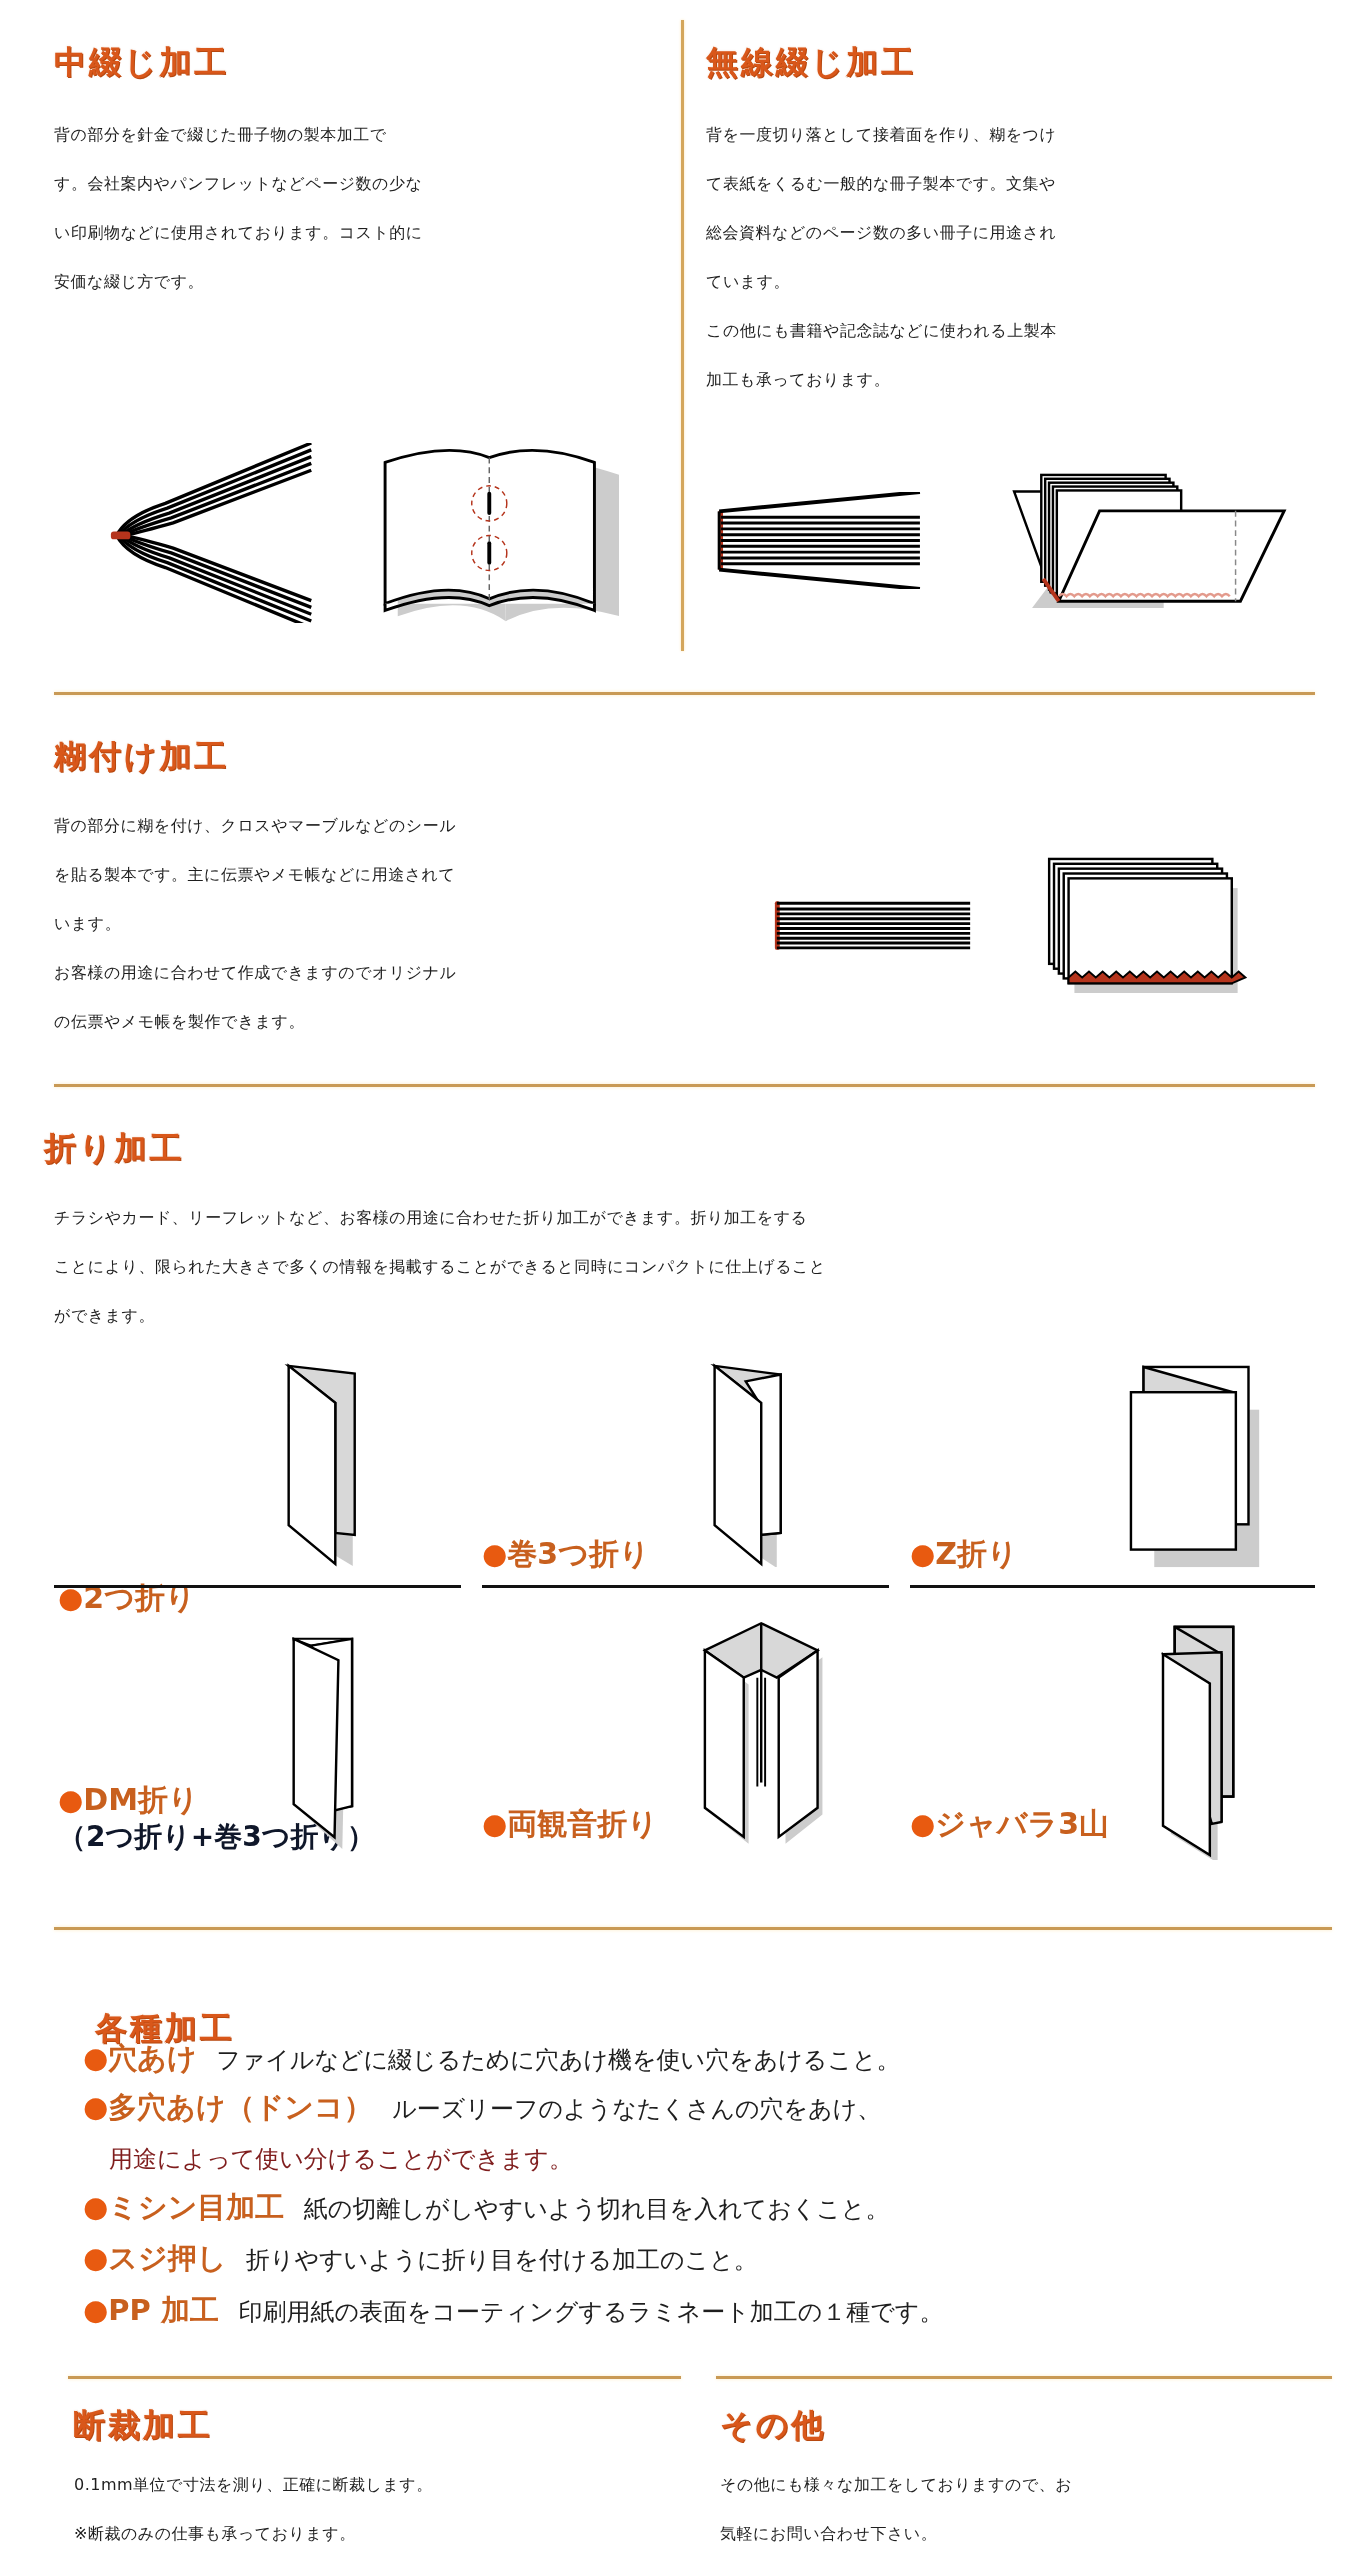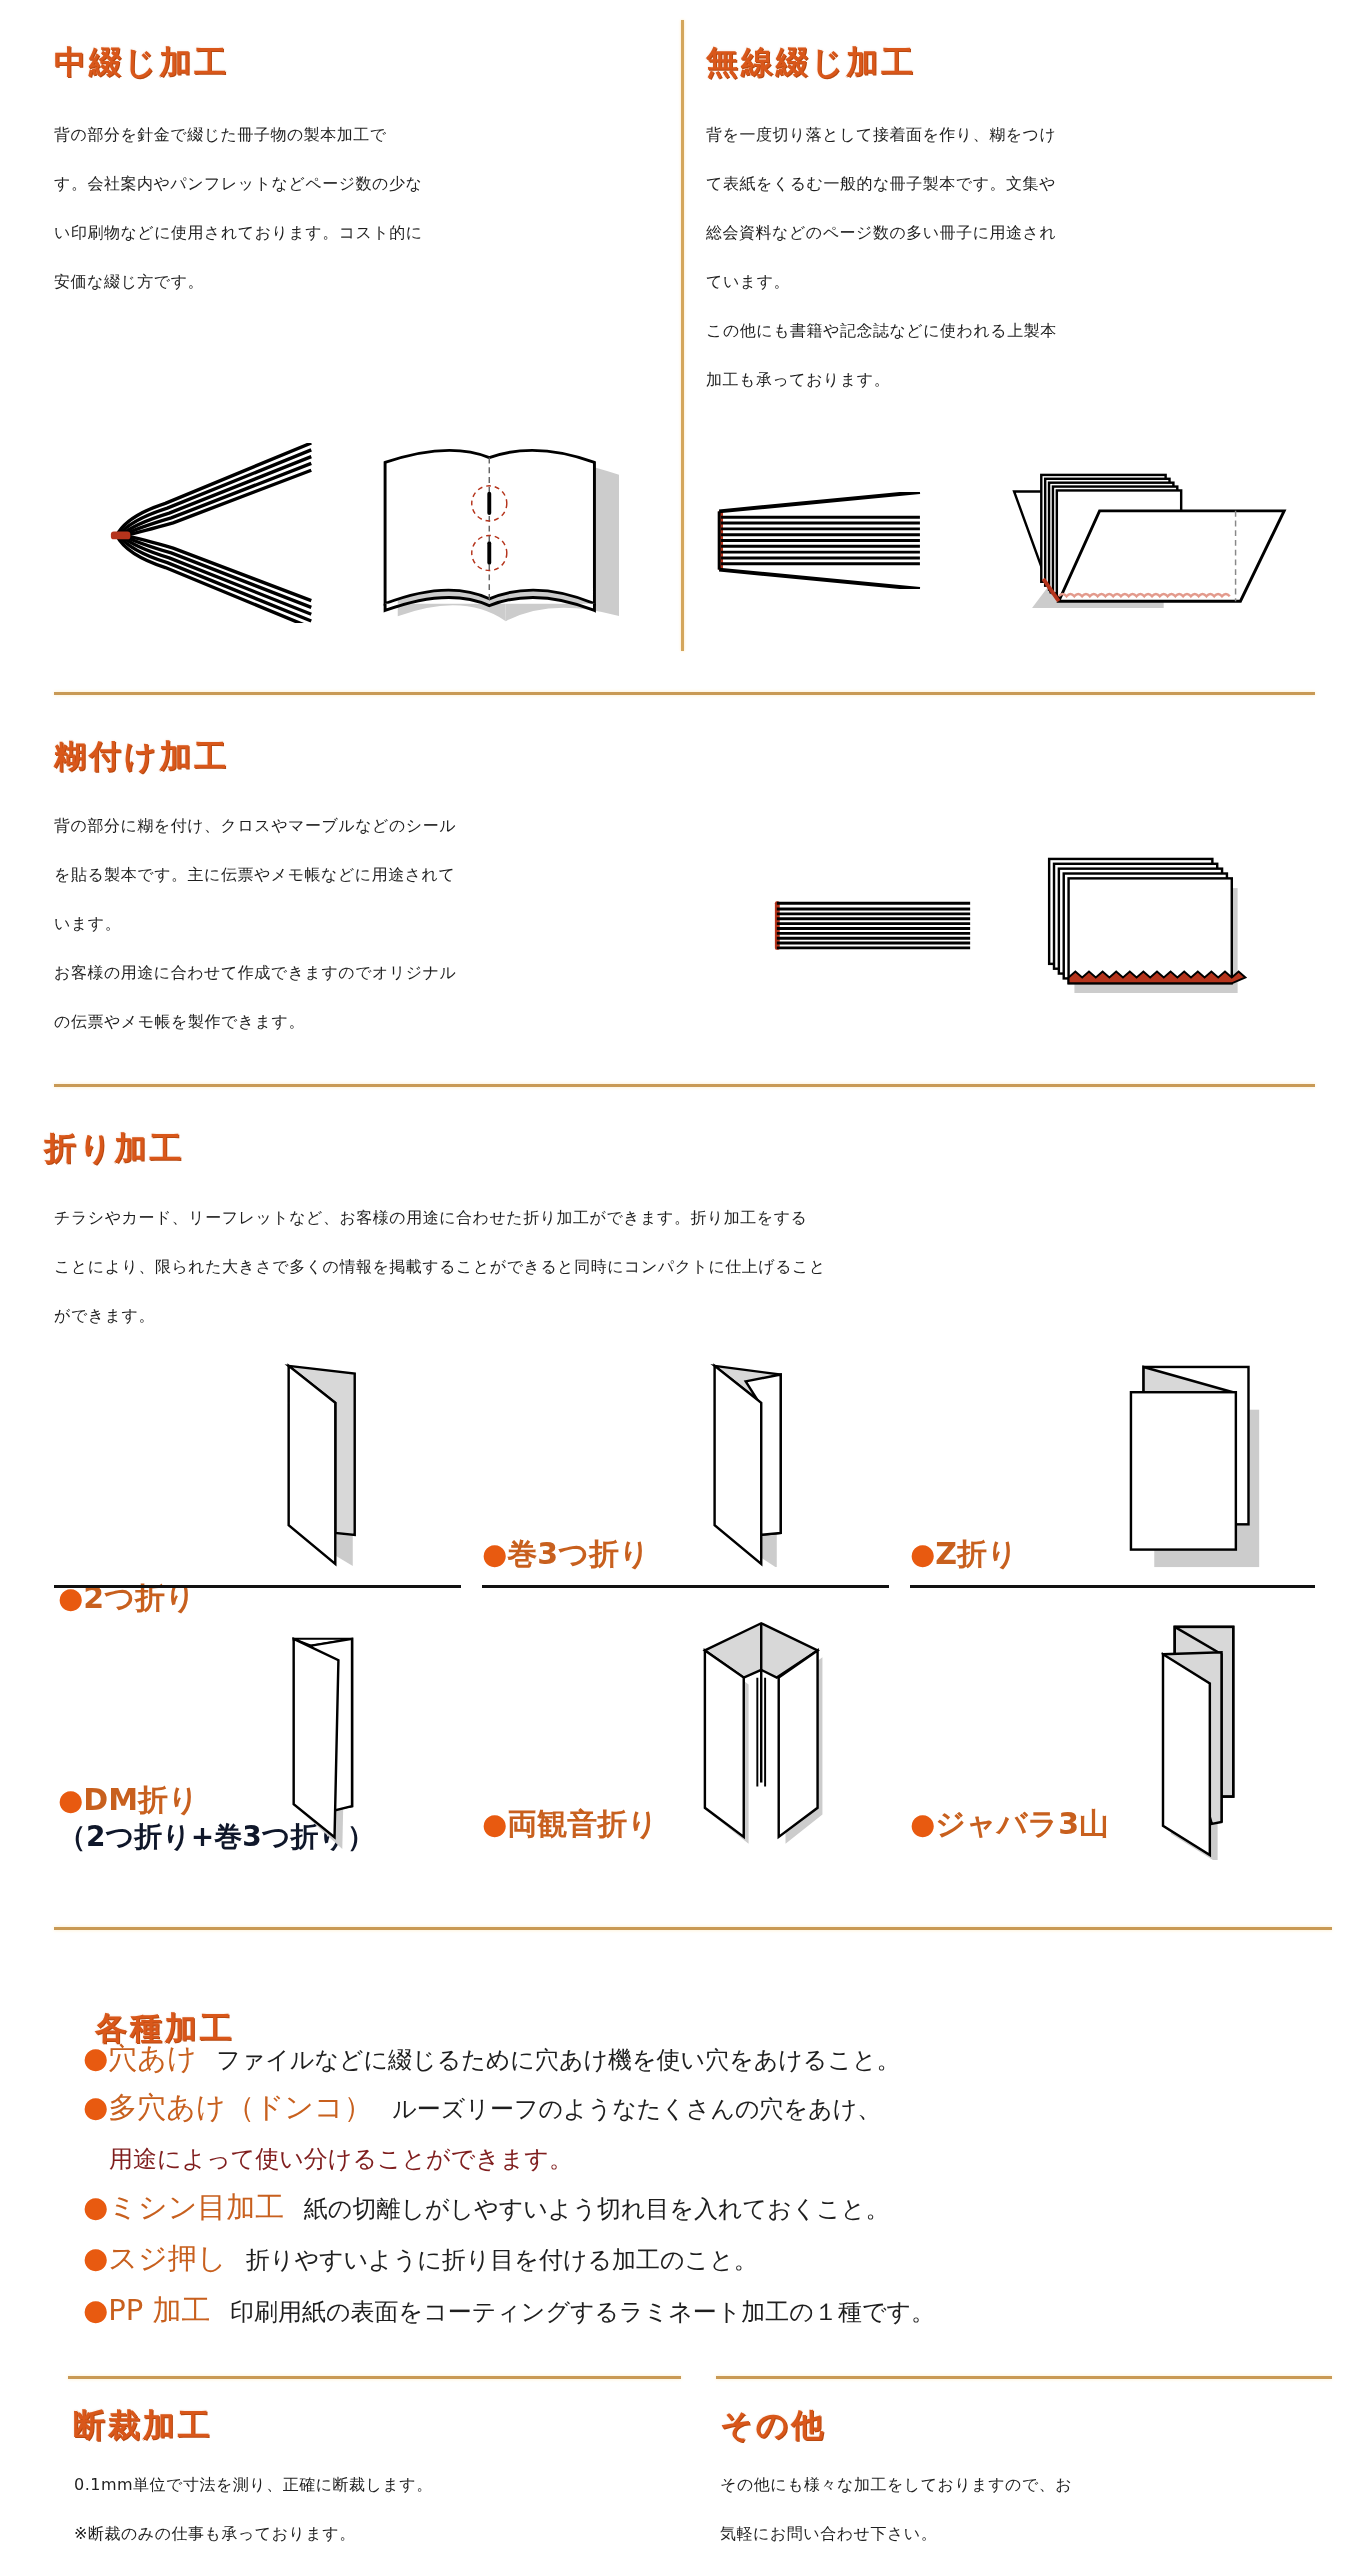--- a/index.html
+++ b/index.html
@@ -43,21 +43,21 @@
   }
   .dot { color: #e85a10; font-size: 29px; }
   .illus { position: absolute; }
   .kakou-row {
     position: absolute;
     left: 83px;
     font-size: 24px;
     line-height: 35px;
     white-space: nowrap;
   }
-  .kakou-term { color: #c8601e; font-weight: normal; font-size: 29px; }
+  .kakou-term { color: #c8601e; font-weight: bold; font-size: 29px; }
   .kakou-desc { color: #1e1e1e; margin-left: 19.5px; }
   .kakou-cont { position: absolute; left: 109px; font-size: 24px; line-height: 35px; color: #7f1d1d; }
 </style>
 </head>
 <body>
 
 <section>
   <h2 class="heading" style="left:54px; top:39px;">中綴じ加工</h2>
   <div class="body-text" style="left:54px; top:110px; width:613px;">
     <p>背の部分を針金で綴じた冊子物の製本加工で</p>

